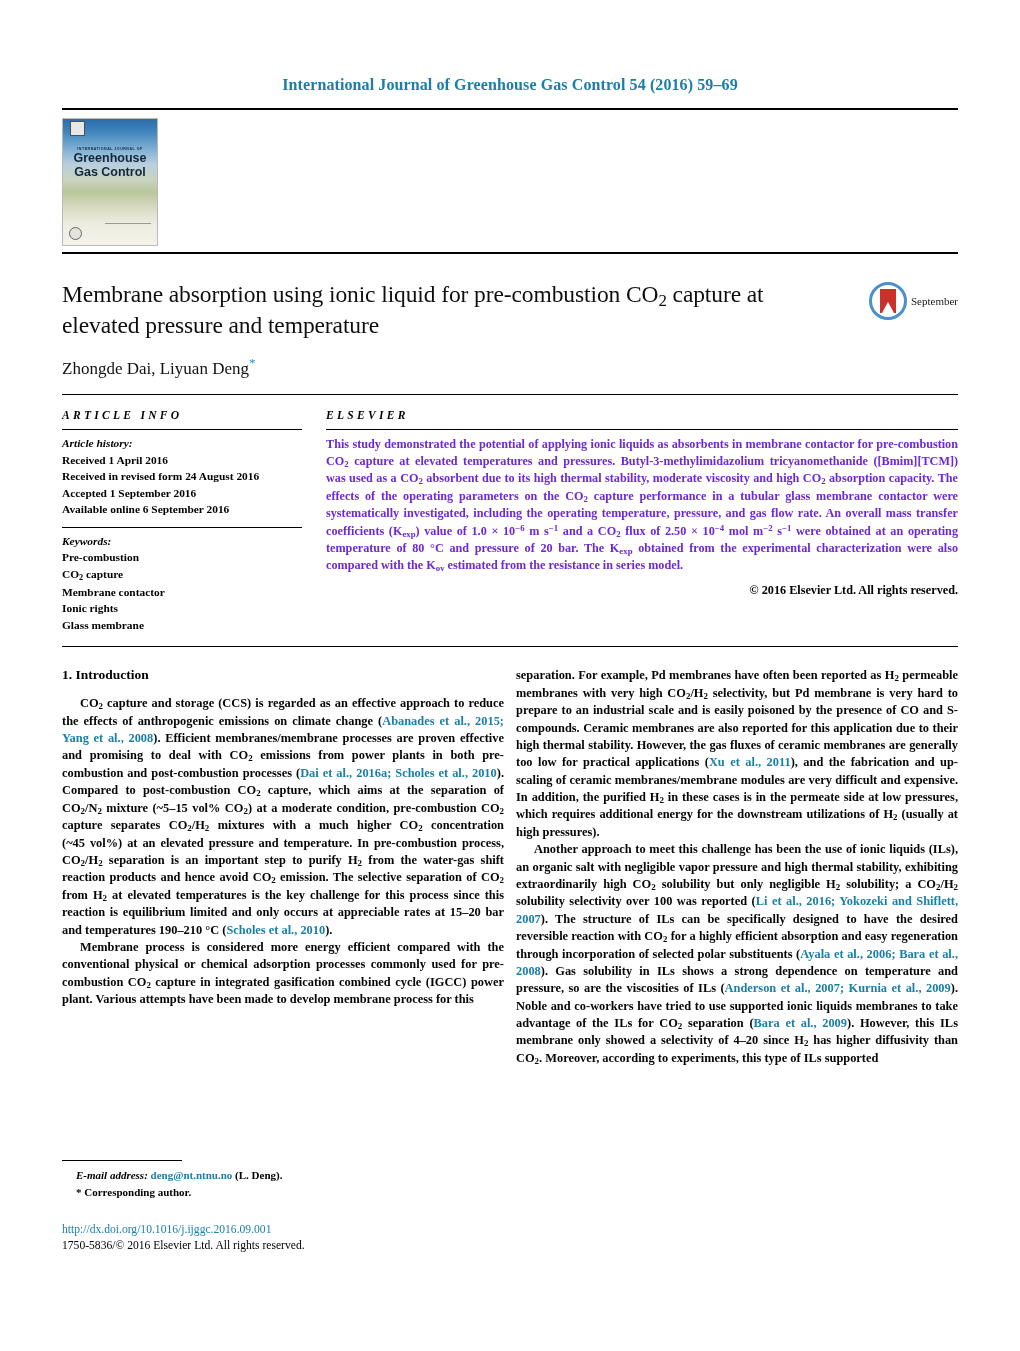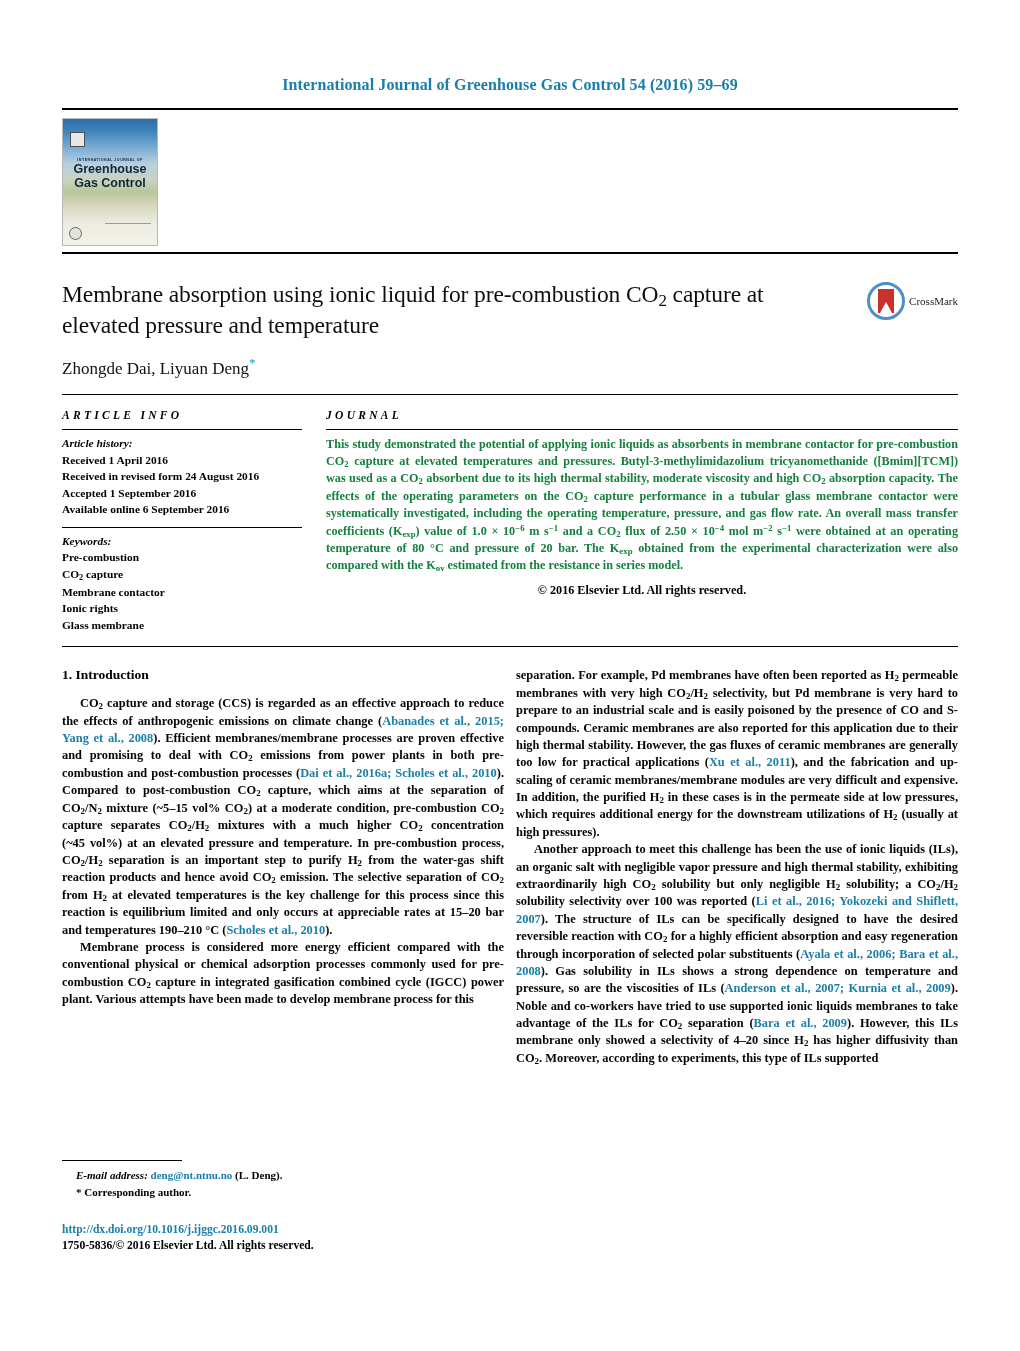--- a/index.html
+++ b/index.html
@@ -92,21 +92,21 @@
     height: 128px;
     border: 1px solid #b9b9b9;
     position: relative;
     overflow: hidden;
     background: linear-gradient(180deg,
         #2b6ea8 0%, #3f84bc 10%, #7fb0d4 24%,
         #b9cfdf 36%, #c9d3c0 48%, #b9c79a 58%,
         #d8d9c2 70%, #ececdf 82%, #f4f2ea 100%);
     align-self: center;
   }
-  .cover-inner { position:absolute; inset:0; padding:13px 7px; }
+  .cover-inner { position:absolute; inset:0; padding:2px 7px; }
   .cover-badge {
     width: 15px; height: 15px; border: 1px solid #4f4f4f;
     background: #e7e7e7;
   }
   .cover-sup {
     margin-top: 11px;
     font-family: "Liberation Sans", sans-serif;
     font-size: 3.6px;
     letter-spacing: .5px;
     color: #0d2b44;
@@ -206,24 +206,24 @@
     font-weight: bold;
   }
   .info-label { font-style: italic; display: block; }
   .abs-body {
     font-family: "Liberation Serif", serif;
     font-size: 12.2px;
     line-height: 1.395;
     text-align: justify;
     margin-top: 6px;
     font-weight: bold;
-    color: #15803d;
+    color: #6d28d9;
   }
   .copyright {
-    text-align: center;
+    text-align: right;
     font-family: "Liberation Serif", serif;
     font-size: 12.2px;
     font-weight: bold;
     margin-top: 9px;
   }
   .rule-abs { margin: 13px 62px 0 62px; border-top: 1.3px solid #000; }
 
   
   .bodycols {
     margin: 20px 62px 0 62px;
@@ -273,21 +273,21 @@
   .fn-em { font-style: italic; }
   .link { color: #1a7fa8; }
   .footer-block {
     position: absolute;
     left: 62px;
     top: 1222px;
     width: 450px;
     font-family: "Liberation Serif", serif;
     font-size: 11.6px;
     line-height: 1.42;
-    font-weight: bold;
+    font-weight: normal;
   }
 </style>
 </head>
 <body>
 
 <div class="page">
 
   <div class="runhead">International Journal of Greenhouse Gas Control 54 (2016) 59–69</div>
 
   <div class="masthead-wrap">
@@ -315,21 +315,21 @@
 
   <div class="titleblock">
     <div class="crossmark">
       <svg width="38" height="38" viewBox="0 0 38 38">
         <circle cx="19" cy="19" r="17.5" fill="none" stroke="#4C90C8" stroke-width="3"></circle>
         <path d="M10 7 h18 v24 h-18 z" fill="#C8322A"></path>
         <path d="M19 20 L25 31 L13 31 Z" fill="#ffffff"></path>
         <rect x="9" y="6.5" width="2" height="25" fill="#ffffff"></rect>
         <rect x="27" y="6.5" width="2" height="25" fill="#ffffff"></rect>
       </svg>
-      <span class="crossmark-label">CrossMark</span>
+      <span class="crossmark-label">September</span>
     </div>
 
     <h1 class="paper-title"><span>Membrane absorption using ionic liquid for pre-combustion CO</span><sub>2</sub><span> capture at elevated pressure and temperature</span></h1>
 
     <div class="authors"><span>Zhongde Dai, Liyuan Deng</span><span class="star">*</span></div>
 
   </div>
 
   <div class="rule-title"></div>
 
@@ -350,21 +350,21 @@
         <span class="info-label">Keywords:</span>
         <span style="display:block">Pre-combustion</span>
         <span style="display:block">CO<sub>2</sub> capture</span>
         <span style="display:block">Membrane contactor</span>
         <span style="display:block">Ionic rights</span>
         <span style="display:block">Glass membrane</span>
       </div>
     </div>
 
     <div class="col-abs">
-      <div class="sect-head">JOURNAL</div>
+      <div class="sect-head">ELSEVIER</div>
       <div class="hr-thin"></div>
       <div class="abs-body">This study demonstrated the potential of applying ionic liquids as absorbents in membrane contactor for pre-combustion CO<sub>2</sub> capture at elevated temperatures and pressures. Butyl-3-methylimidazolium tricyanomethanide ([Bmim][TCM]) was used as a CO<sub>2</sub> absorbent due to its high thermal stability, moderate viscosity and high CO<sub>2</sub> absorption capacity. The effects of the operating parameters on the CO<sub>2</sub> capture performance in a tubular glass membrane contactor were systematically investigated, including the operating temperature, pressure, and gas flow rate. An overall mass transfer coefficients (K<sub>exp</sub>) value of 1.0&nbsp;×&nbsp;10<sup>−6</sup>&nbsp;m&nbsp;s<sup>−1</sup> and a CO<sub>2</sub> flux of 2.50&nbsp;×&nbsp;10<sup>−4</sup>&nbsp;mol&nbsp;m<sup>−2</sup>&nbsp;s<sup>−1</sup> were obtained at an operating temperature of 80&nbsp;°C and pressure of 20&nbsp;bar. The K<sub>exp</sub> obtained from the experimental characterization were also compared with the K<sub>ov</sub> estimated from the resistance in series model.</div>
       <div class="copyright">© 2016 Elsevier Ltd. All rights reserved.</div>
     </div>
 
   </div>
 
   <div class="rule-abs"></div>
 
   <div class="bodycols">

